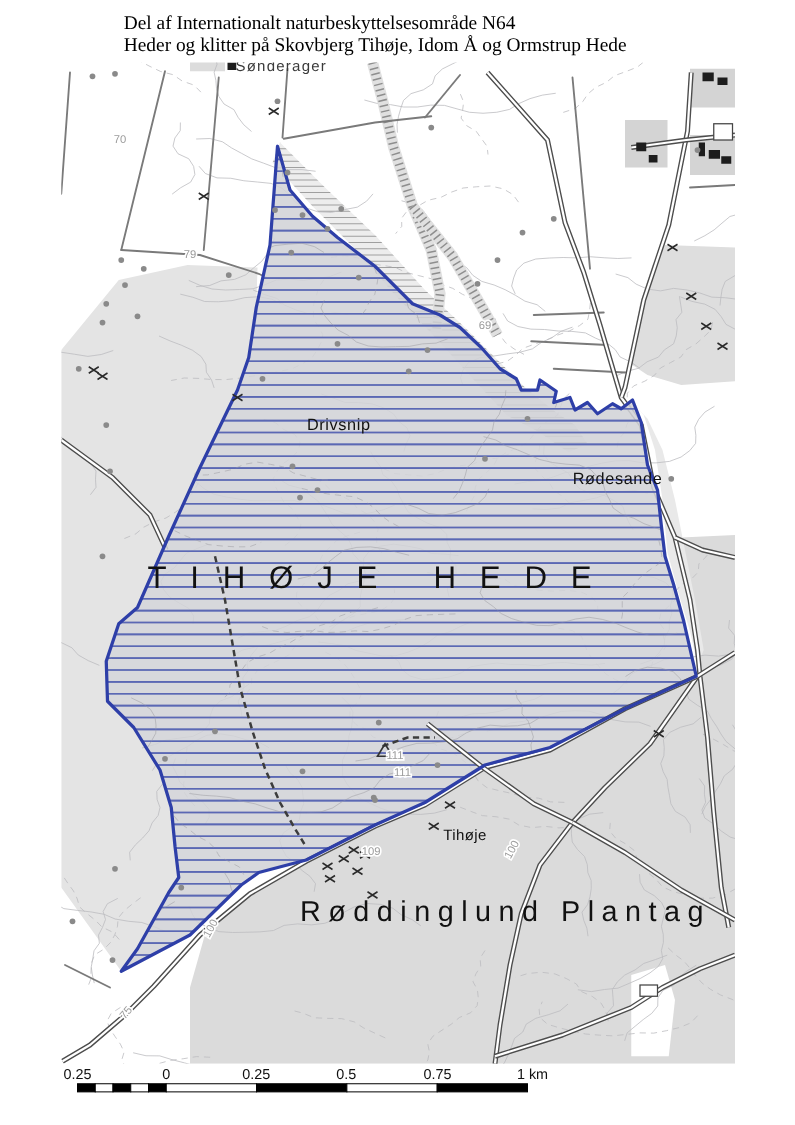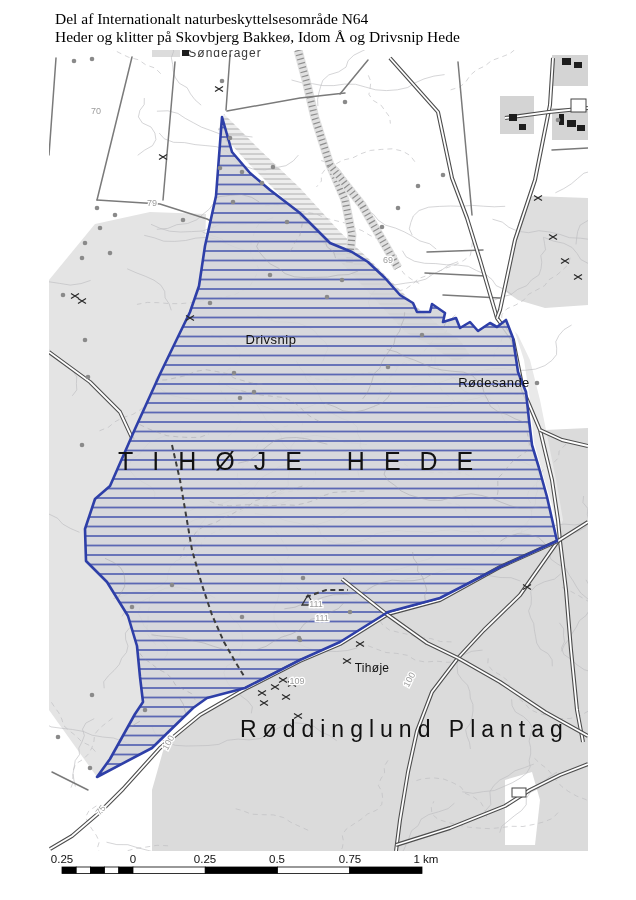--- a/index.html
+++ b/index.html
@@ -1,27 +1,27 @@
 <!DOCTYPE html>
 <html><head>
 <meta charset="utf-8">
 <style>
   html,body{margin:0;padding:0;background:#fff;}
   body{width:636px;height:900px;position:relative;font-family:"Liberation Sans",sans-serif;overflow:hidden;}
   .titleblock{position:absolute;left:55px;top:10px;z-index:5;}
-  .titleblock .t{font-family:"Liberation Serif",serif;font-size:15.5px;line-height:18px;color:#000;white-space:nowrap;}
+  .titleblock .t{font-family:"Liberation Serif",serif;font-size:15.5px;line-height:18px;color:#000;white-space:nowrap;margin-left:44px;}
   #mapwrap{position:absolute;left:0;top:0;width:636px;height:900px;}
   svg{display:block;}
 </style>
 </head>
 <body>
 
 <div class="titleblock">
   <div class="t">Del af Internationalt naturbeskyttelsesområde N64</div>
-  <div class="t">Heder og klitter på Skovbjerg Bakkeø, Idom Å og Drivsnip Hede</div>
+  <div class="t">Heder og klitter på Skovbjerg Tihøje, Idom Å og Ormstrup Hede</div>
 </div>
 
 <div id="mapwrap">
     <svg width="636" height="900" viewBox="0 0 636 900">
       <defs>
         <clipPath id="mapclip">
           <rect x="49" y="50" width="539" height="801"></rect>
         </clipPath>
         <clipPath id="ringclip">
           <path d="M222,117 L232,152 L250,173 L270,190 L300,213 L330,243 L352,252 L368,262 L385,278 L400,295 L408,300 L413,303 L417,312 L430,312 L432,304 L445,313 L443,322 L456,318 L460,328 L470,322 L478,331 L490,323 L497,327 L506,320 L513,338 L518,372 L526,392 L529,420 L532,445 L539,468 L547,497 L552,519 L557,541 L500,567 L440,598 L388,612 L340,642 L300,660 L245,688 L207,698 L193,708 L152,748 L97,777 L110,759 L135,714 L143,702 L140,677 L137,646 L128,616 L107,582 L86,561 L85,529 L95,499 L110,486 L135,429 L160,374 L190,312 L199,286 L205,246 L216,196 Z"></path>

